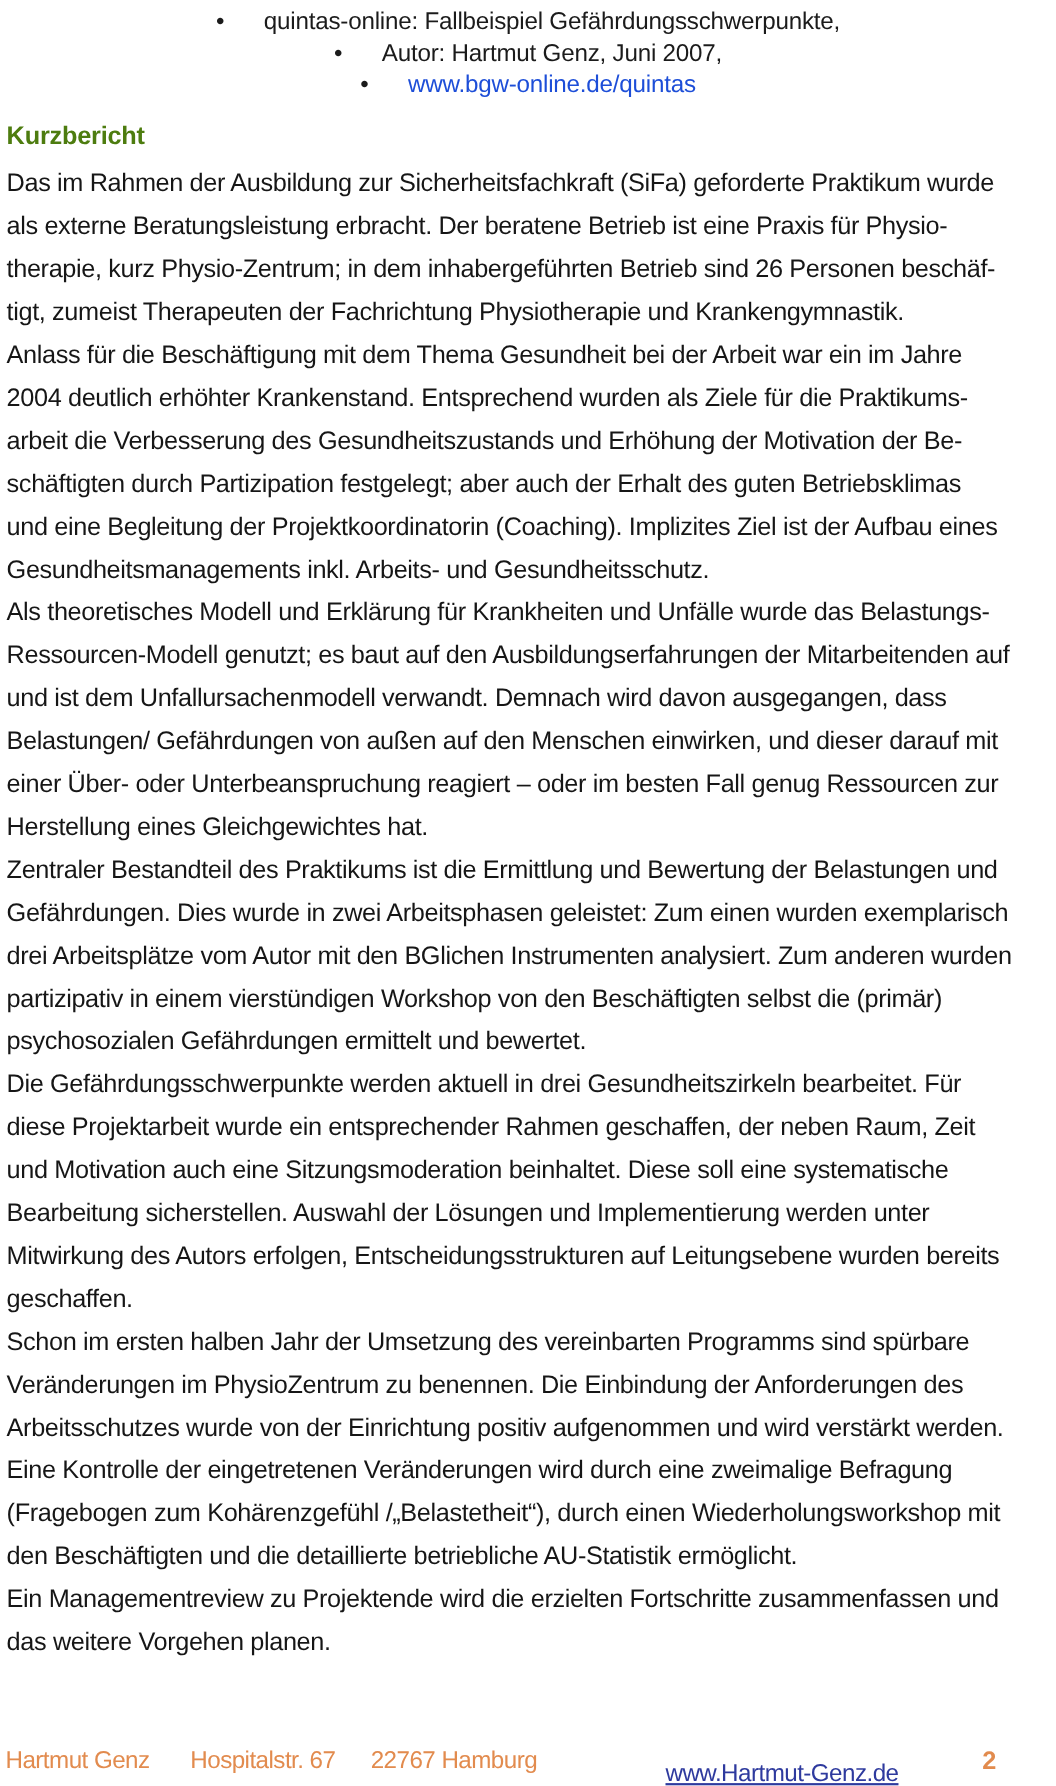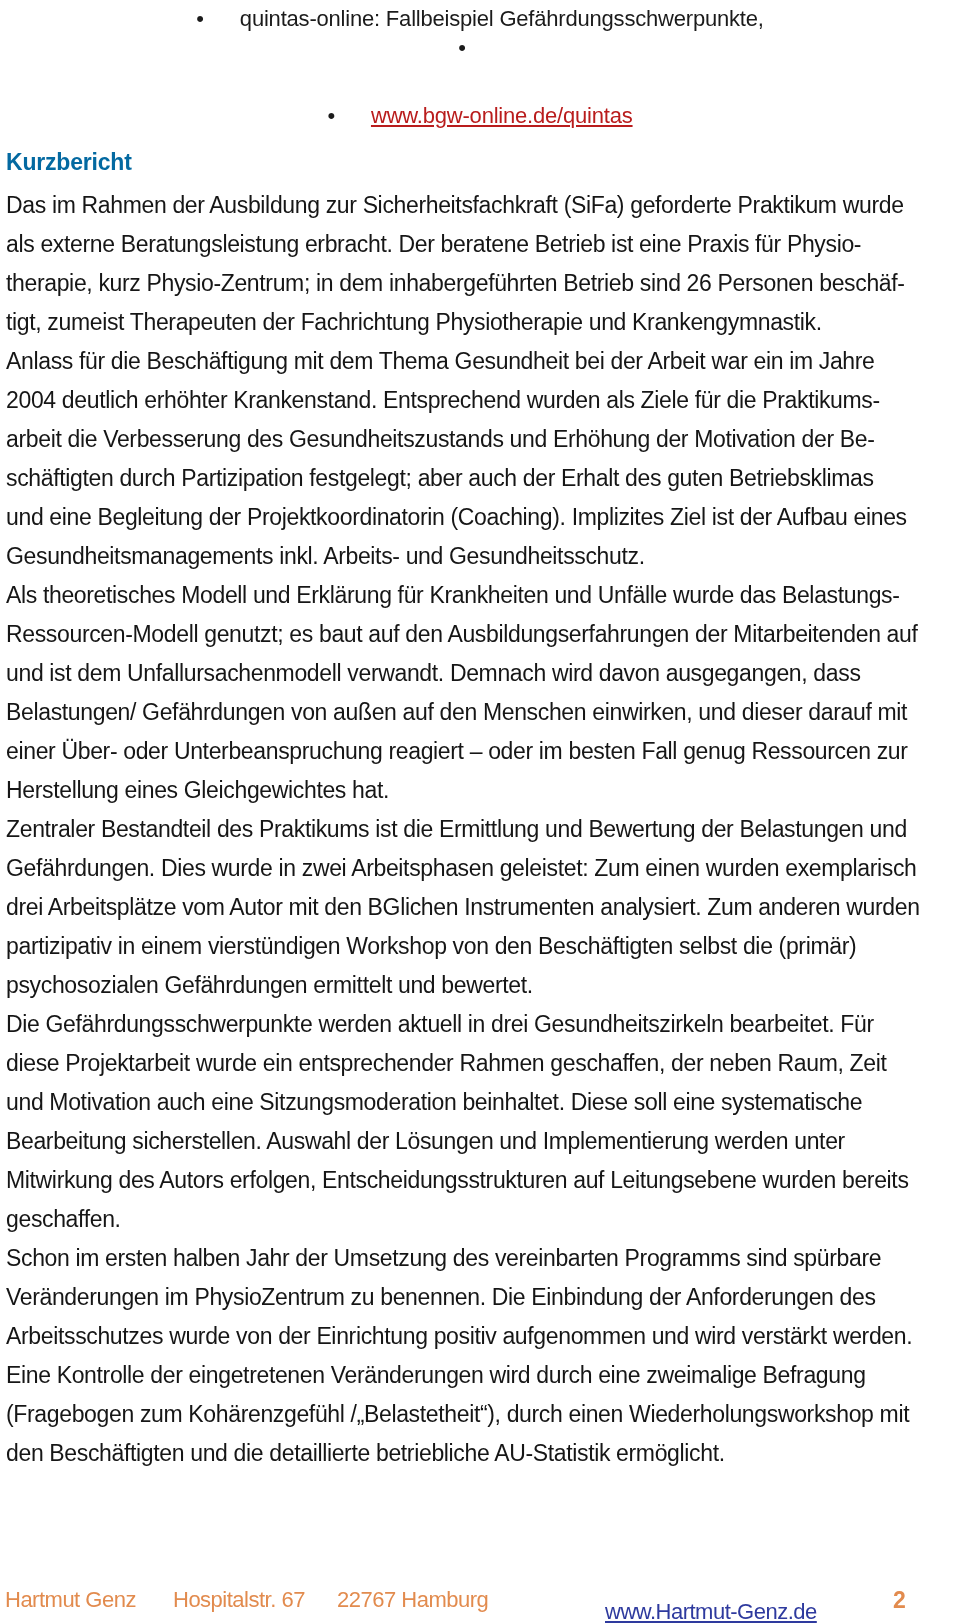--- a/index.html
+++ b/index.html
@@ -21,33 +21,31 @@
     font-size: 22px;
     line-height: 29px;
     letter-spacing: -0.2px;
     color: #1b1b1b;
   }
   .bullet-row .bullet {
     margin-right: 36px;
     font-size: 22px;
   }
   .bullet-row .link {
-    color: #b91c1c;
-    text-decoration: underline;
+    color: #1d4ed8;
     cursor: pointer;
-    margin-top: 39px;
   }
   
   .page-heading {
     margin: 17px 0 0 6px;
     font-size: 23px;
     font-weight: bold;
     line-height: 30px;
     letter-spacing: -0.2px;
-    color: #0369a1;
+    color: #4d7c0f;
   }
   
   .body-text {
     margin-top: 9px;
     padding: 0 20px 0 6px;
     font-size: 23px;
     line-height: 39px;
     letter-spacing: -0.35px;
     color: #161616;
   }
@@ -80,20 +78,21 @@
 
 <div class="page">
 
   <div class="header-bullets">
     <div class="bullet-row">
       <span class="bullet">•</span>
       <span class="bullet-text">quintas-online: Fallbeispiel Gefährdungsschwerpunkte,</span>
     </div>
     <div class="bullet-row">
       <span class="bullet">•</span>
+      <span class="bullet-text">Autor: Hartmut Genz, Juni 2007,</span>
     </div>
     <div class="bullet-row">
       <span class="bullet">•</span>
       <span class="bullet-text link">www.bgw-online.de/quintas</span>
     </div>
   </div>
 
   <h1 class="page-heading">Kurzbericht</h1>
 
   <div class="body-text">
@@ -123,20 +122,22 @@
 und Motivation auch eine Sitzungsmoderation beinhaltet. Diese soll eine systematische
 Bearbeitung sicherstellen. Auswahl der Lösungen und Implementierung werden unter
 Mitwirkung des Autors erfolgen, Entscheidungsstrukturen auf Leitungsebene wurden bereits
 geschaffen.</p>
     <p>Schon im ersten halben Jahr der Umsetzung des vereinbarten Programms sind spürbare
 Veränderungen im PhysioZentrum zu benennen. Die Einbindung der Anforderungen des
 Arbeitsschutzes wurde von der Einrichtung positiv aufgenommen und wird verstärkt werden.</p>
     <p>Eine Kontrolle der eingetretenen Veränderungen wird durch eine zweimalige Befragung
 (Fragebogen zum Kohärenzgefühl /„Belastetheit“), durch einen Wiederholungsworkshop mit
 den Beschäftigten und die detaillierte betriebliche AU-Statistik ermöglicht.</p>
+    <p>Ein Managementreview zu Projektende wird die erzielten Fortschritte zusammenfassen und
+das weitere Vorgehen planen.</p>
   </div>
 
   <div class="footer">
     <span class="f-name">Hartmut Genz</span>
     <span class="f-street">Hospitalstr. 67</span>
     <span class="f-city">22767 Hamburg</span>
     <a class="f-site">www.Hartmut-Genz.de</a>
     <span class="f-page">2</span>
   </div>
 

